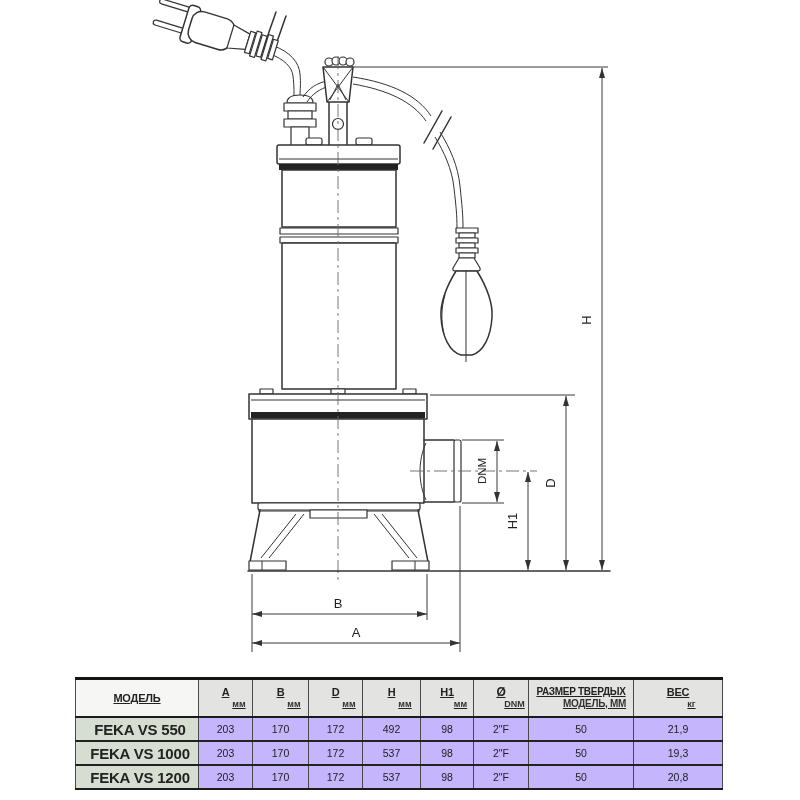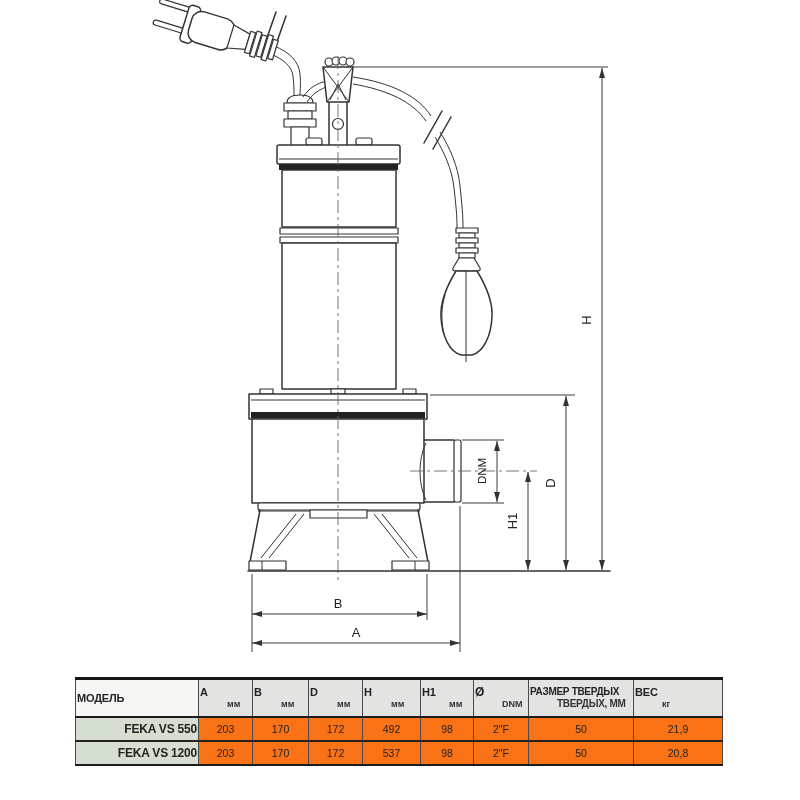--- a/index.html
+++ b/index.html
@@ -27,35 +27,35 @@
   
   .spec-table{
     position:absolute;left:75px;top:677px;width:648px;
     border-collapse:collapse;table-layout:fixed;
     border-top:3px solid #151515;border-bottom:2.5px solid #1b1b1b;
     border-left:1px solid #444;border-right:1px solid #444;
     font-family:"Liberation Sans",sans-serif;color:#222;
   }
   .spec-table th,.spec-table td{border:1px solid #4a4a4a;overflow:hidden;white-space:nowrap;}
   .spec-table thead th{
-    background:var(--header-bg);height:36px;vertical-align:middle;text-align:left;
-    font-weight:bold;border-bottom:2px solid #1b1b1b;padding:0 1px;
+    background:var(--header-bg);height:36px;vertical-align:middle;text-align:center;
+    font-weight:bold;border-bottom:2px solid #1b1b1b;padding:0 1px;text-decoration:underline;
   }
   .spec-table thead th.model-h{background:var(--model-header-bg);}
   .hl{font-size:11px;line-height:13px;letter-spacing:-0.2px;}
   .hu{font-size:9px;line-height:11px;color:#333;margin-left:27px;}
   .dia .hl{font-size:12px;}
   .two-line .hl,.two-line .hu{font-size:10px;line-height:12px;letter-spacing:-0.3px;}
   .spec-table tbody td{
-    height:20px;text-align:center;font-size:10.5px;background:#f97316;
+    height:20px;text-align:center;font-size:10.5px;background:#c4b5fd;
     border-top:2px solid #222;
   }
   .spec-table tbody td.model{
-    background:var(--model-cell-bg);text-align:right;padding-left:7px;
-    font-weight:bold;font-size:12px;letter-spacing:-0.2px;
+    background:var(--model-cell-bg);text-align:center;padding-left:7px;
+    font-weight:bold;font-size:15px;letter-spacing:-0.2px;
   }
 </style>
 </head>
 <body>
 
 <div class="canvas">
 
   <svg width="800" height="676" viewBox="0 0 800 676">
     <defs>
       <marker id="arr" viewBox="-10 -4 11 8" refX="0" refY="0" markerWidth="11" markerHeight="8" orient="auto-start-reverse" markerUnits="userSpaceOnUse">
@@ -249,41 +249,52 @@
         <th>
             <div class="hl">H1</div>
             <div class="hu">мм</div>
           </th>
         <th class="dia">
             <div class="hl">Ø</div>
             <div class="hu">DNM</div>
           </th>
         <th class="two-line">
             <div class="hl">РАЗМЕР ТВЕРДЫХ</div>
-            <div class="hu">ТВЕРДЫХ, ММ</div>
+            <div class="hu">МОДЕЛЬ, ММ</div>
           </th>
         <th>
             <div class="hl">ВЕС</div>
             <div class="hu">кг</div>
           </th>
       </tr>
     </thead>
     <tbody>
       <tr>
         <td class="model">FEKA VS 550</td>
         <td>203</td>
         <td>170</td>
         <td>172</td>
         <td>492</td>
         <td>98</td>
         <td>2"F</td>
         <td>50</td>
         <td>21,9</td>
       </tr>
       <tr>
+        <td class="model">FEKA VS 1000</td>
+        <td>203</td>
+        <td>170</td>
+        <td>172</td>
+        <td>537</td>
+        <td>98</td>
+        <td>2"F</td>
+        <td>50</td>
+        <td>19,3</td>
+      </tr>
+      <tr>
         <td class="model">FEKA VS 1200</td>
         <td>203</td>
         <td>170</td>
         <td>172</td>
         <td>537</td>
         <td>98</td>
         <td>2"F</td>
         <td>50</td>
         <td>20,8</td>
       </tr>

